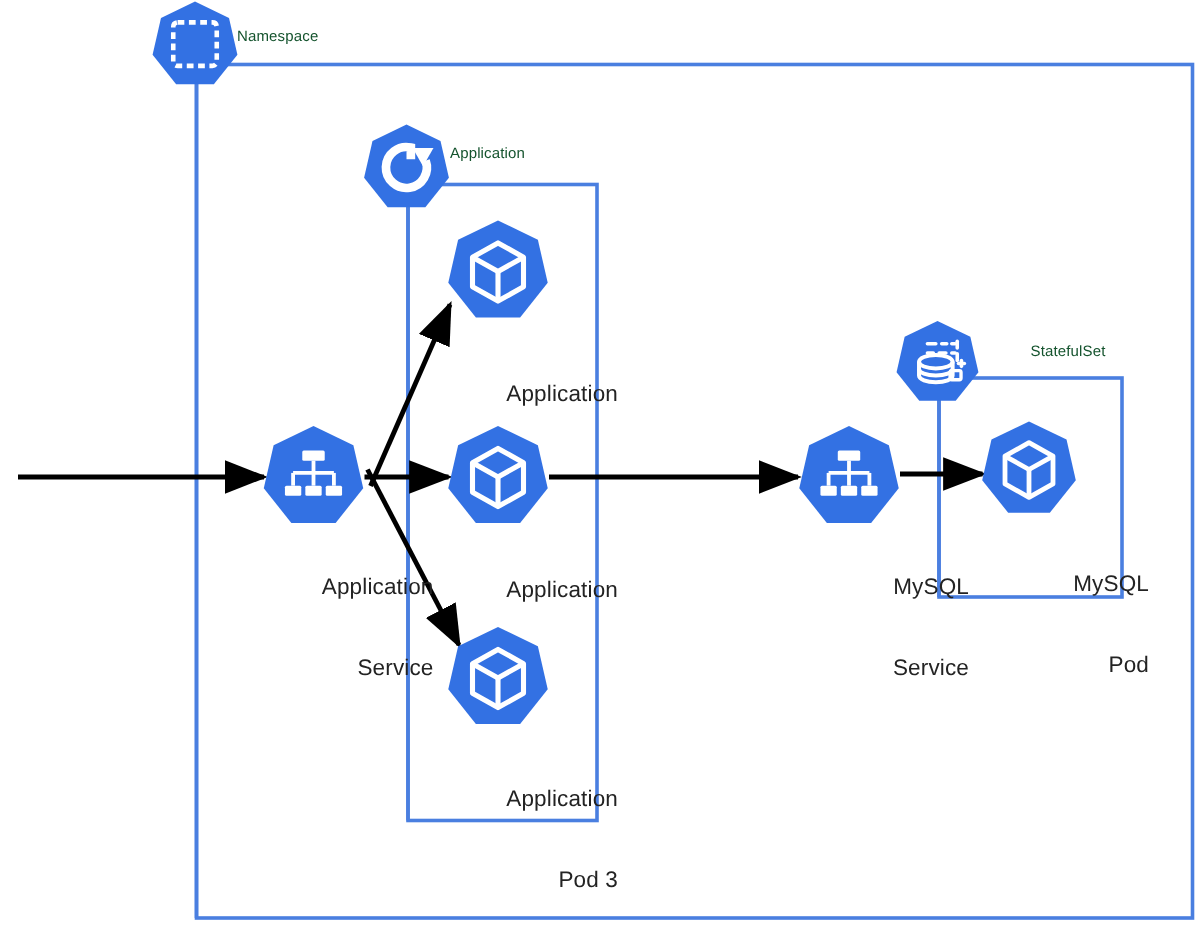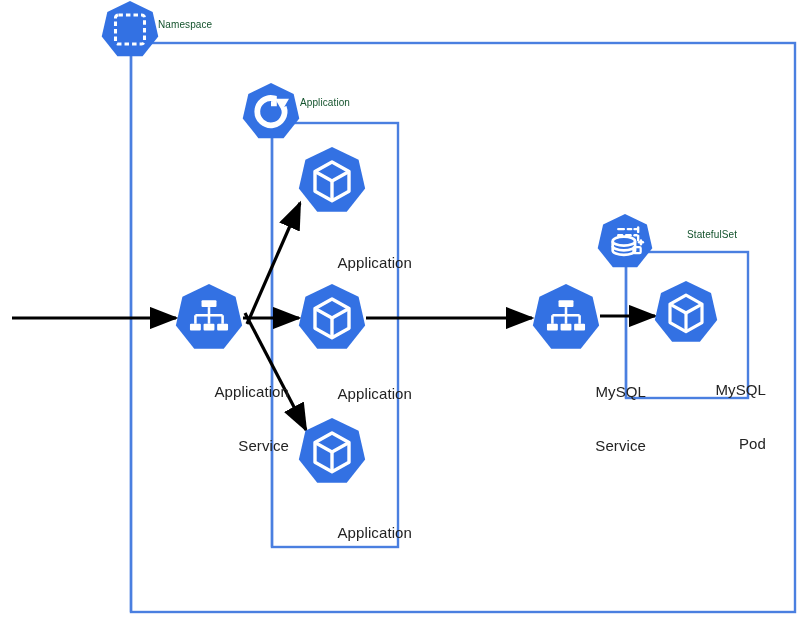--- a/index.html
+++ b/index.html
@@ -211,20 +211,21 @@
   <div class="node-label" style="left:252px; top:218px; width:160px;">
     <div>Application</div>
   </div>
 
   <div class="node-label" style="left:252px; top:349px; width:160px;">
     <div>Application</div>
   </div>
 
   <div class="node-label" style="left:252px; top:488px; width:160px;">
     <div>Application</div>
+    <div>Pod 3</div>
   </div>
 
   <div class="node-label" style="left:486px; top:347px; width:160px;">
     <div>MySQL</div>
     <div>Service</div>
   </div>
 
   <div class="node-label" style="left:606px; top:345px; width:160px;">
     <div>MySQL</div>
     <div>Pod</div>

